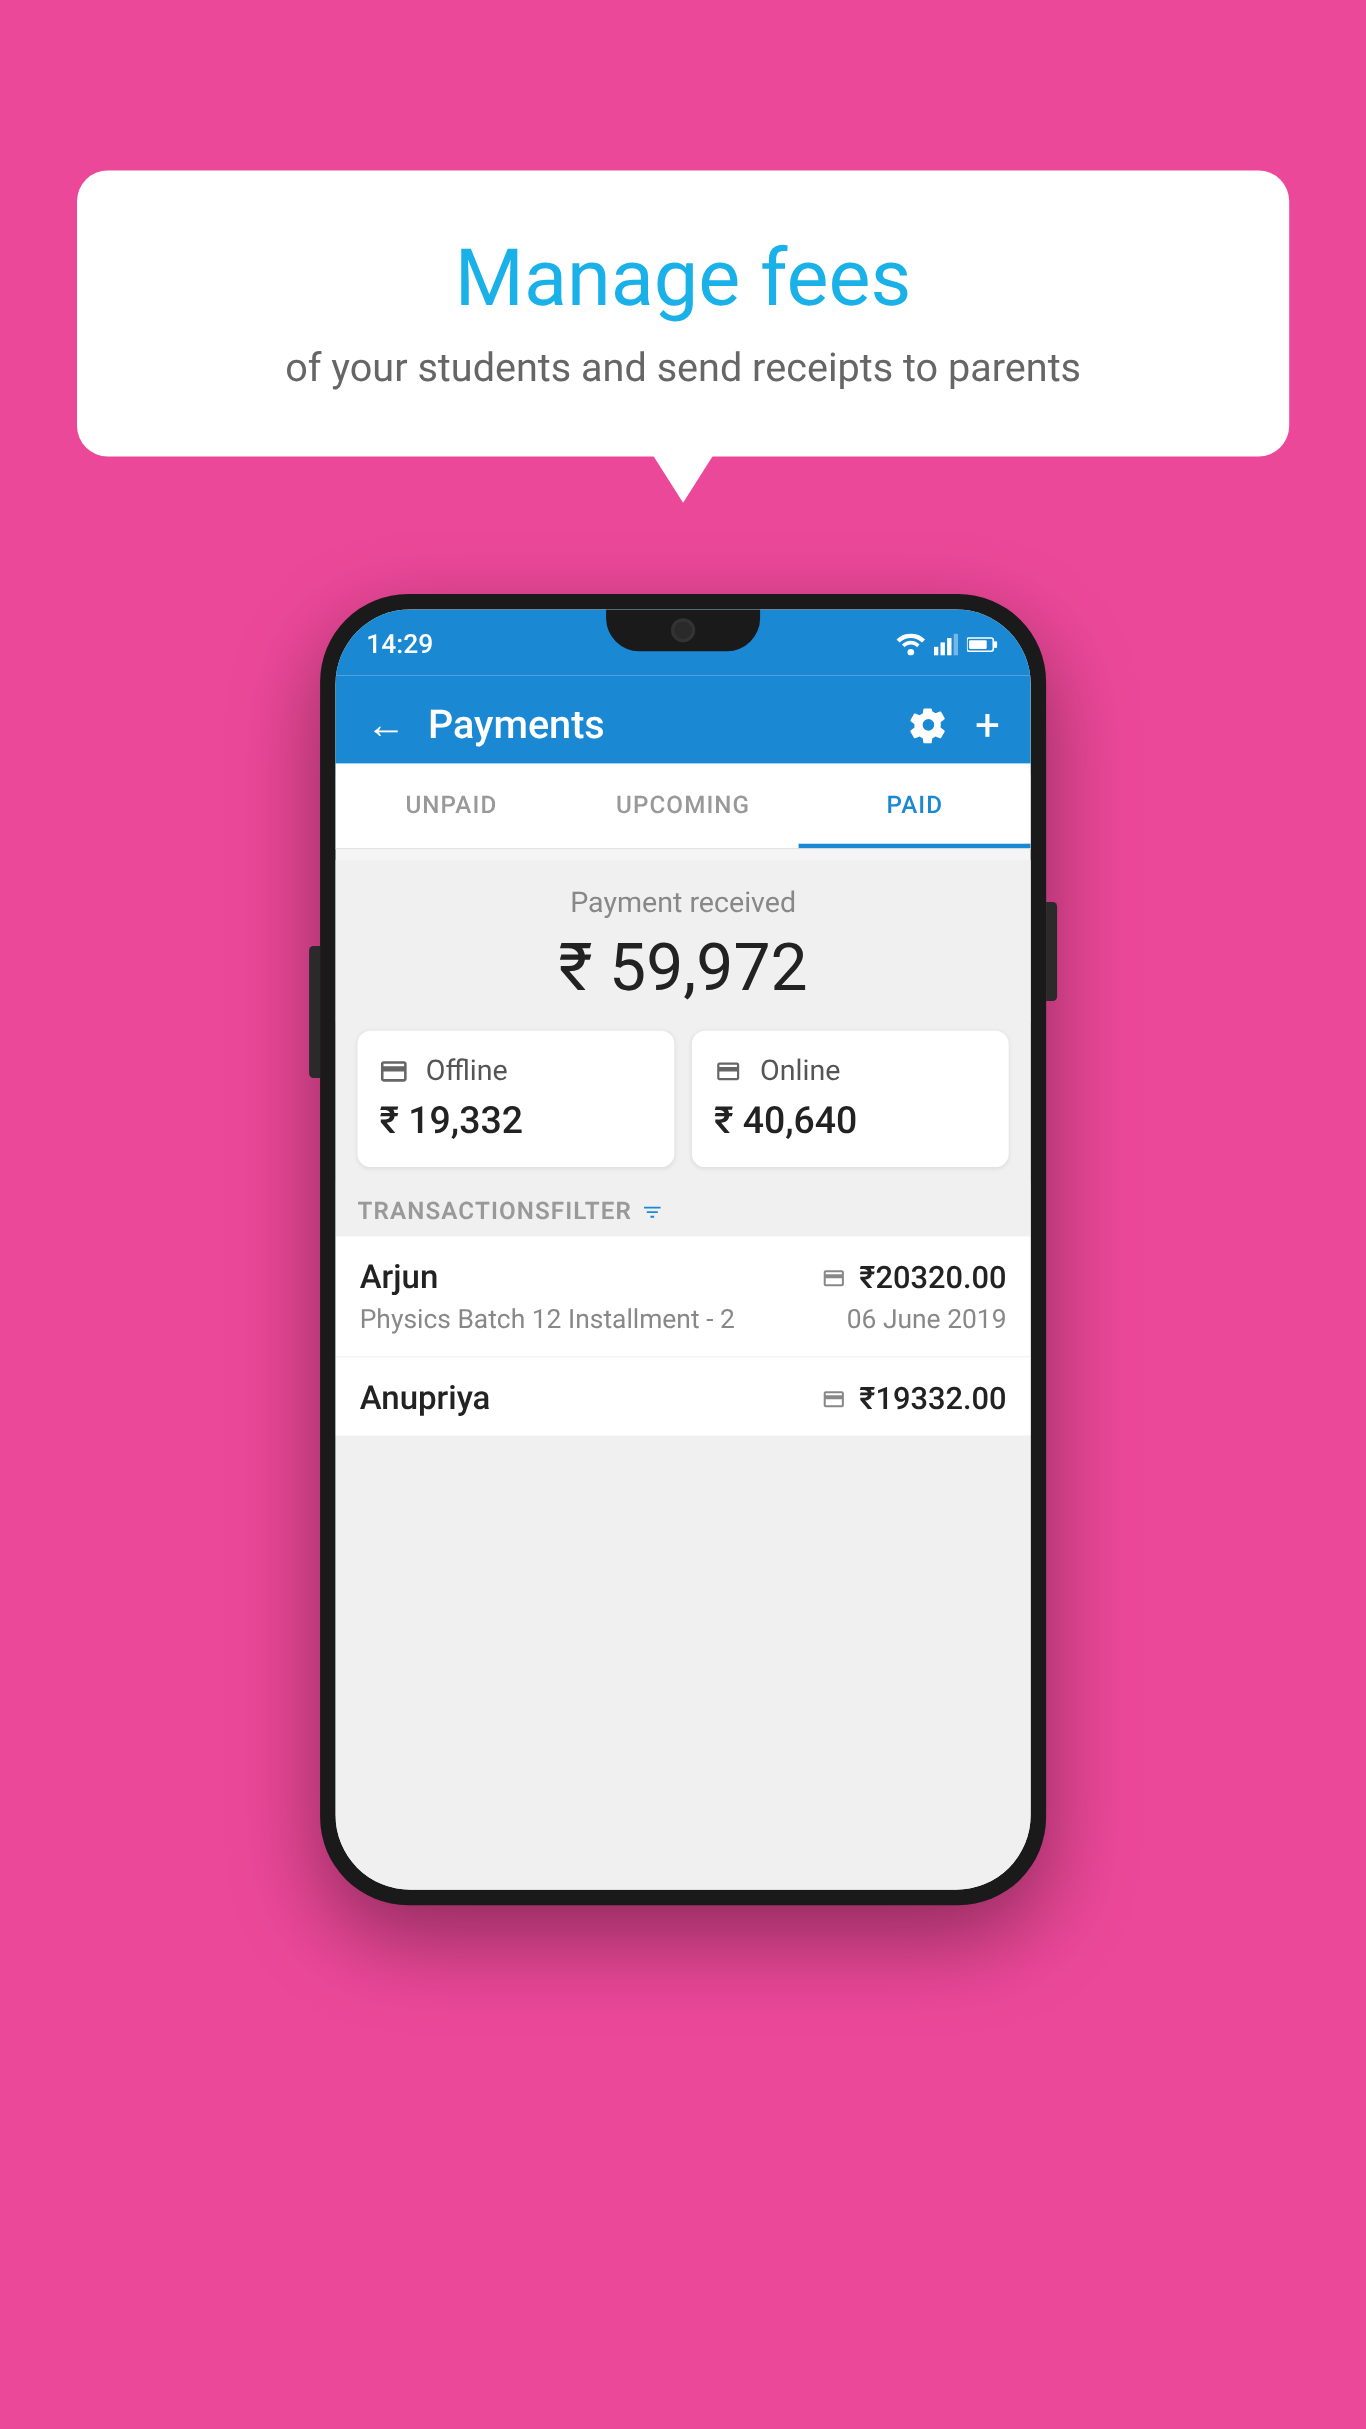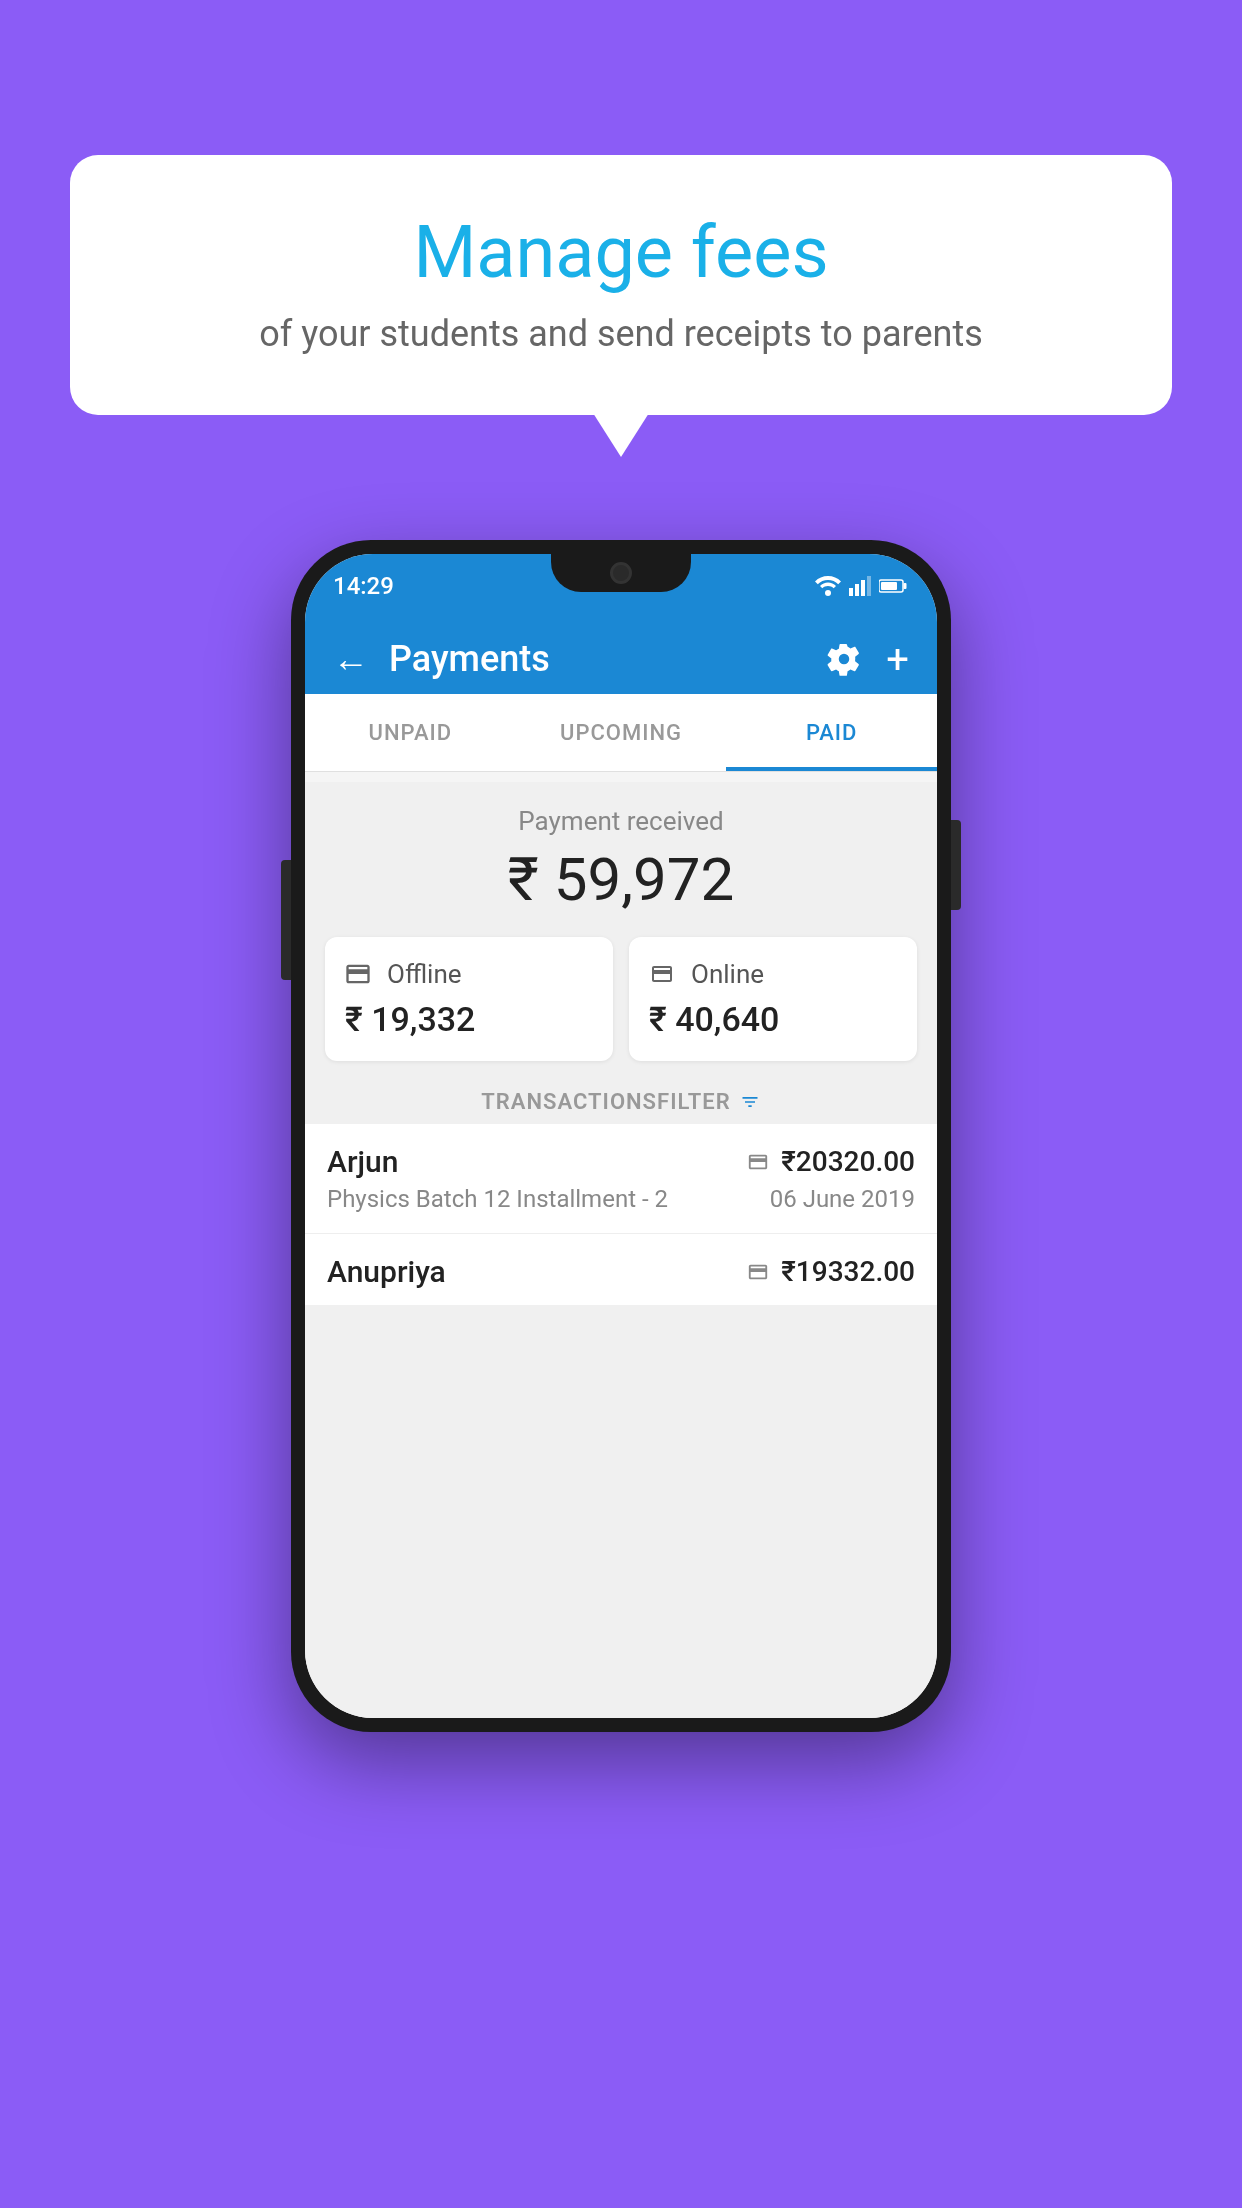--- a/index.html
+++ b/index.html
@@ -325,21 +325,21 @@
       font-size: 34px;
       color: #222;
       font-weight: 500;
       margin-left: 2px;
     }
 
     
     .transactions-header {
       display: flex;
       align-items: center;
-      justify-content: center;
+      justify-content: flex-start;
       padding: 14px 20px 10px;
       background: #f0f0f0;
     }
 
     .trans-label {
       font-size: 22px;
       color: #999;
       font-weight: 600;
       letter-spacing: 1px;
     }
@@ -410,21 +410,21 @@
     }
 
     .gear-svg {
       width: 36px;
       height: 36px;
     }
   </style>
 </head>
 <body>
 
-<div style="width:1242px;height:2208px;background:#8b5cf6;position:relative;">
+<div style="width:1242px;height:2208px;background:#ec4899;position:relative;">
 
   <div class="speech-bubble-container">
     <div class="speech-bubble">
       <div class="bubble-title">Manage fees</div>
       <div class="bubble-subtitle">of your students and send receipts to parents</div>
     </div>
   </div>
 
   <div class="phone-container">
     <div class="phone-outer">

